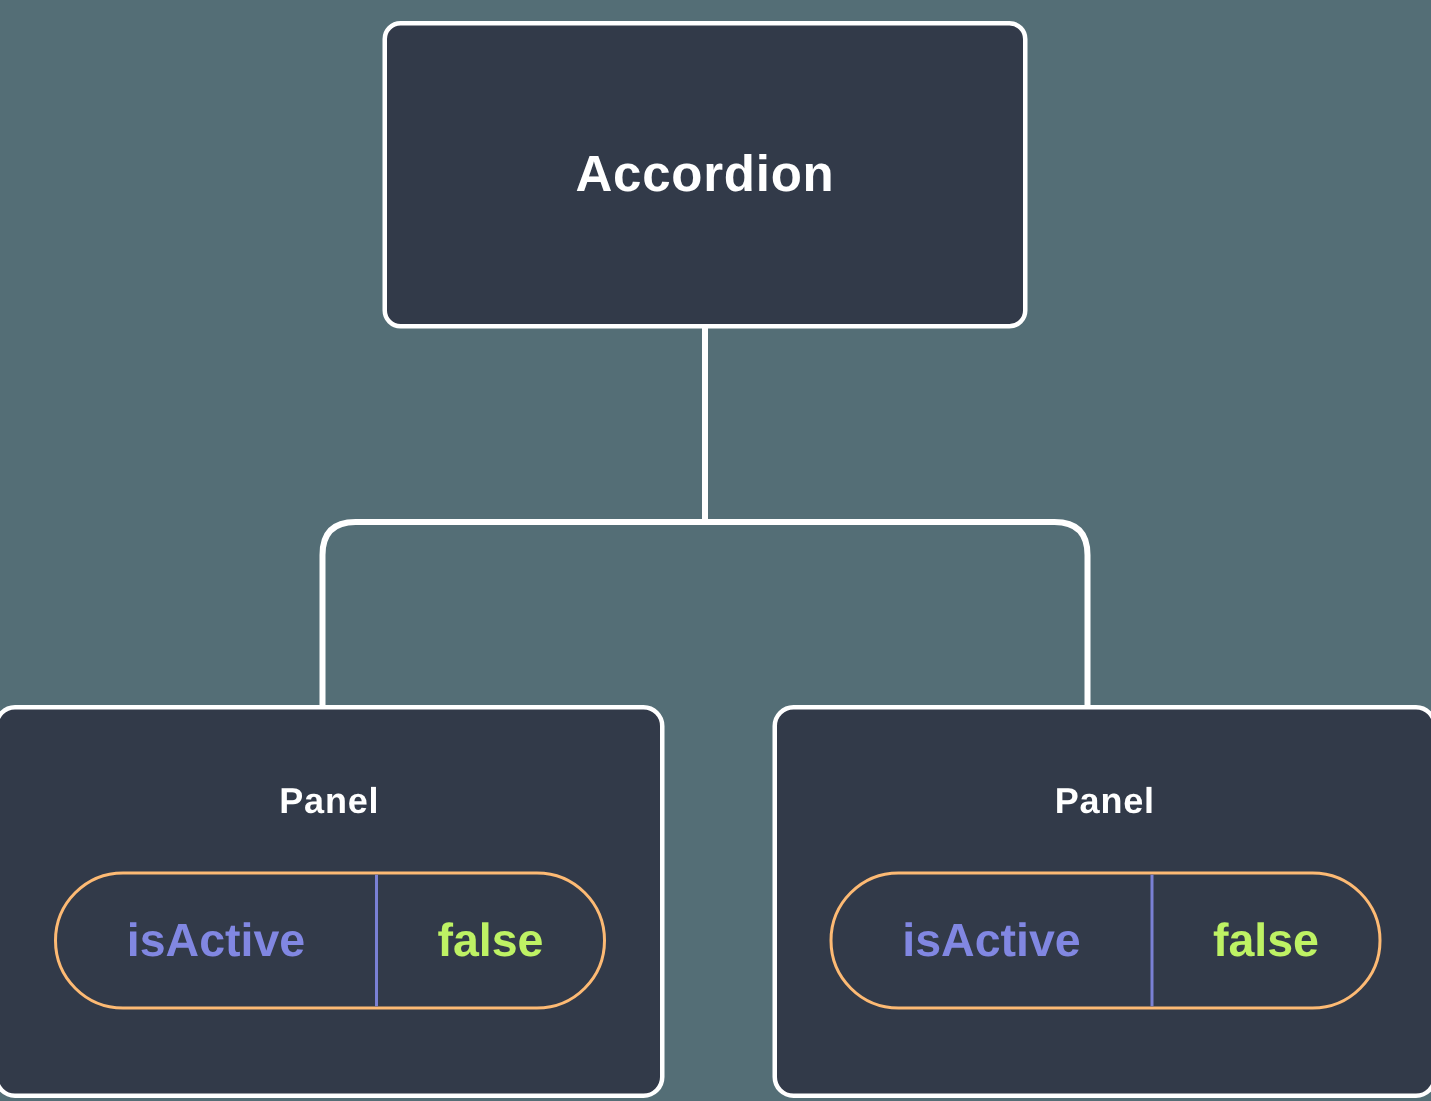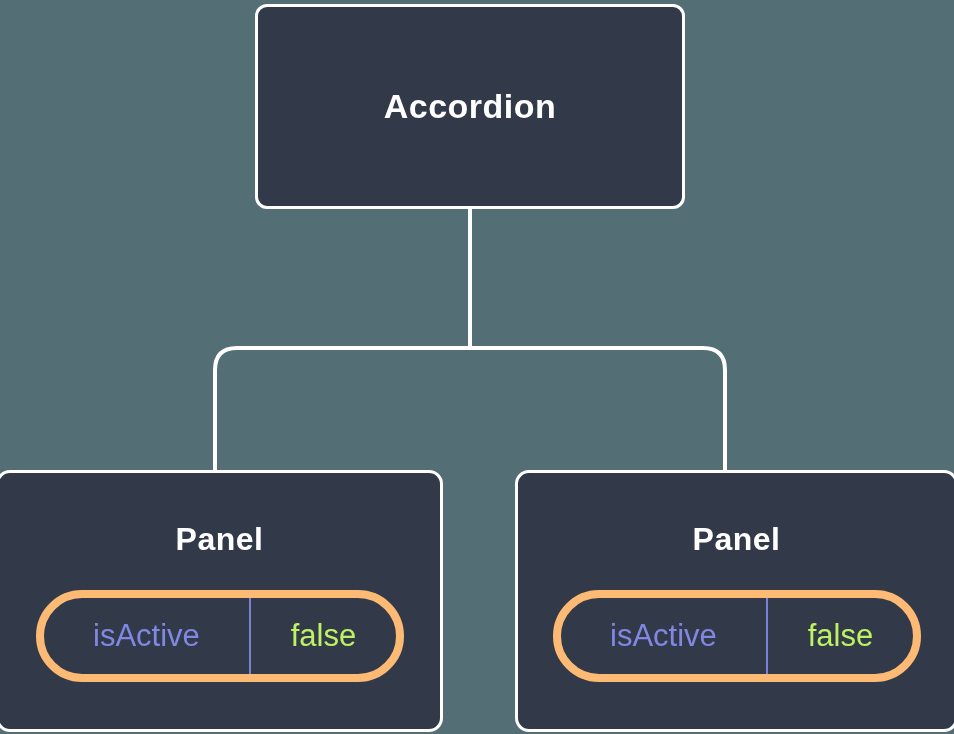--- a/index.html
+++ b/index.html
@@ -24,21 +24,21 @@
   }
   .node {
     position: absolute;
     background: #323a49;
     border: 3px solid #ffffff;
     box-sizing: border-box;
     z-index: 2;
   }
   .root-node {
     left: 255px;
-    top: 4px;
+    top: 14px;
     width: 430px;
     height: 205px;
     border-radius: 12px;
     display: flex;
     align-items: center;
     justify-content: center;
   }
   .root-node .node-title {
     color: #ffffff;
     font-size: 34px;
@@ -56,35 +56,36 @@
   .panel-left {
     left: -4px;
     width: 447px;
   }
   .panel-right {
     left: 515px;
     width: 443px;
   }
   .panel-title {
     color: #ffffff;
-    font-size: 32px;
+    font-size: 24px;
     font-weight: bold;
     margin-top: 48px;
     letter-spacing: 0.5px;
   }
   .prop-pill {
     margin-top: 32px;
     width: 368px;
     height: 92px;
-    border: 8px solid #fdba74;
+    border: 2px solid #fdba74;
     border-radius: 46px;
     box-sizing: border-box;
     display: flex;
     align-items: stretch;
     overflow: hidden;
+    font-weight: bold;
   }
   .prop-name {
     width: 58.5%;
     border-right: 2px solid #7a80d4;
     display: flex;
     align-items: center;
     justify-content: center;
     color: #8187e2;
     font-size: 31px;
   }

